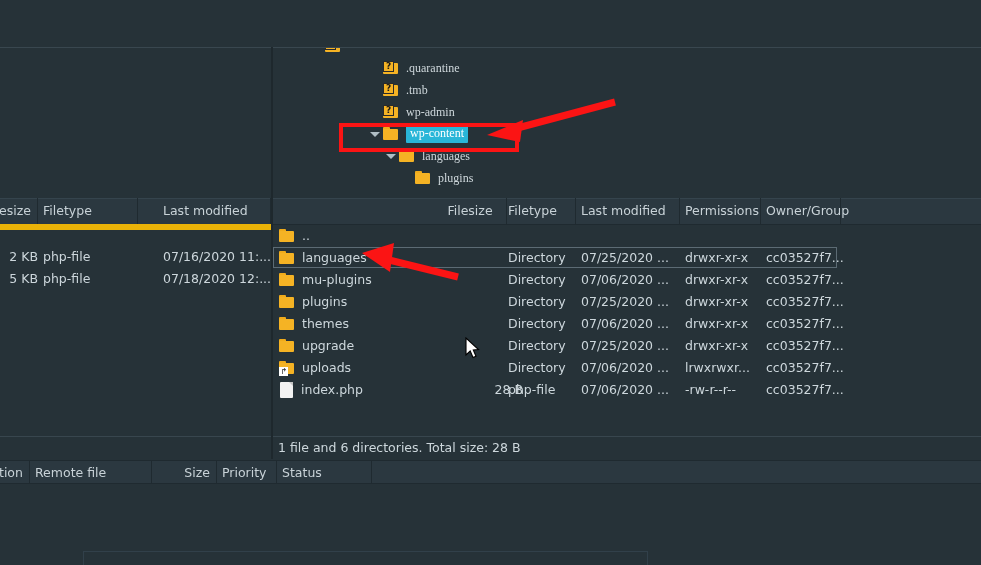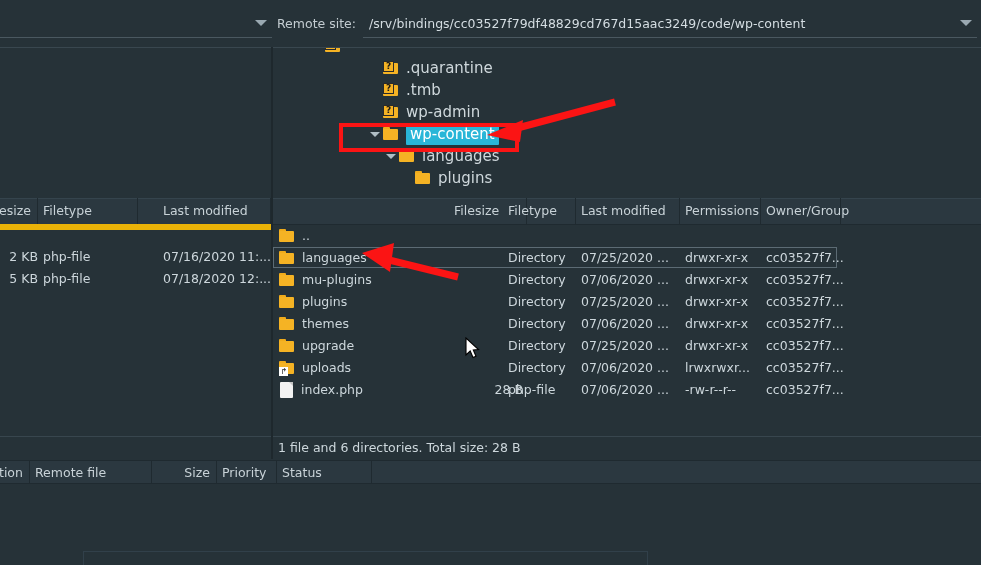--- a/index.html
+++ b/index.html
@@ -168,21 +168,22 @@
     left: 0; bottom: -1px;
     width: 9px; height: 9px;
     background: #ffffff;
     color: #1a1a1a;
     font-size: 8px;
     line-height: 9px;
     text-align: center;
   }
   .tree-label {
     color: #cfd8dc;
-    font-size: 15px;
+    font-size: 12px;
+    font-family: Liberation Serif, serif;
   }
   .tree-label.sel {
     background: #29b6d8;
     color: #ffffff;
     padding: 1px 4px 2px 4px;
     border-radius: 1px;
   }
   .file-ico {
     position: relative;
     width: 13px;
@@ -360,41 +361,20 @@
     left: 465px; top: 337px;
     width: 16px; height: 24px;
     pointer-events: none;
   }
 </style>
 </head>
 <body>
 
 <div class="app">
 
-  <div class="pathbar-row">
-
-    <div class="pathbar pathbar-left">
-      <div class="combo">
-        <div class="combo-value">p/</div>
-        <div class="combo-arrow">
-          <span class="caret-down"></span>
-        </div>
-      </div>
-    </div>
-
-    <div class="pathbar pathbar-right">
-      <span class="path-label">Remote site:</span>
-      <div class="combo">
-        <div class="combo-value">/srv/bindings/cc03527f79df48829cd767d15aac3249/code/wp-content</div>
-        <div class="combo-arrow">
-          <span class="caret-down"></span>
-        </div>
-      </div>
-    </div>
-  </div>
 
   <div class="hsep" style="top:47px"></div>
 
   <div class="vdiv"></div>
 
   <div class="tree-panel" id="tree">
       <div class="tree-row" style="padding-left: 36px; margin-top: -13px;">
         <span class="tree-expander"></span>
         <span class="folder-ico">
           <span class="body"></span>
@@ -477,21 +457,21 @@
       </div>
       <div class="left-row">
         <div class="cell right" style="left: -18px; width: 56px; padding-right: 7px;">5 KB</div>
         <div class="cell" style="left: 38px; width: 100px; padding-left: 5px;">php-file</div>
         <div class="cell" style="left: 158px; width: 113px; padding-left: 5px;">07/18/2020 12:...</div>
       </div>
     </div>
 
   <div class="list-panel">
     <div class="hdr" id="remhdr">
-        <div class="hdr-cell" style="left: 176px; width: 78px; text-align: left; "><span>Filesize</span></div>
+        <div class="hdr-cell" style="left: 156px; width: 78px; text-align: center; "><span>Filesize</span></div>
         <div class="hdr-cell" style="left: 230px; width: 73px;"><span>Filetype</span></div>
         <div class="hdr-cell" style="left: 303px; width: 104px;"><span>Last modified</span></div>
         <div class="hdr-cell" style="left: 407px; width: 81px;"><span>Permissions</span></div>
         <div class="hdr-cell" style="left: 488px; width: 80px;"><span>Owner/Group</span></div>
       </div>
     <div class="rows" id="remrows">
         <div class="row">
           <div class="cell name" style="left: 0px; width: 172px; padding-left: 6px;">
             <span class="folder-ico">
               <span class="tab"></span>

